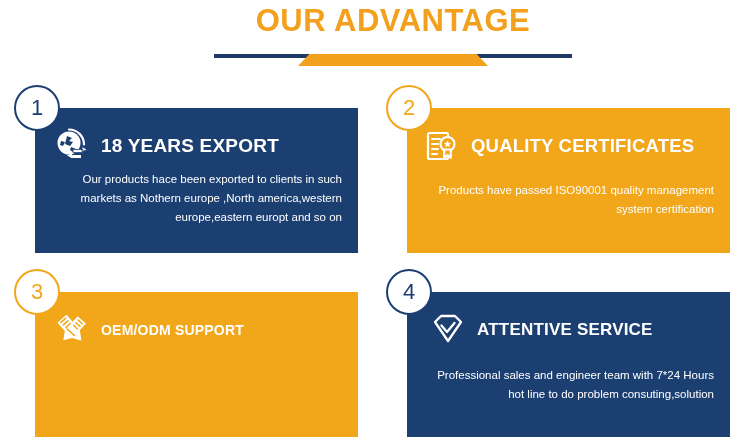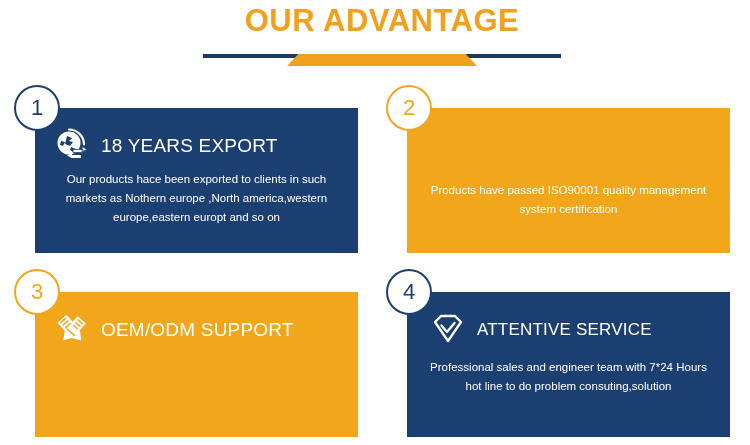--- a/index.html
+++ b/index.html
@@ -18,21 +18,21 @@
   #page {
     position: relative;
     width: 750px;
     height: 445px;
     background: #ffffff;
   }
 
   
   .header {
     position: absolute;
-    left: 7px;
+    left: 18px;
     top: 0;
     width: 660px;
     height: 78px;
   }
   .header-title {
     position: absolute;
     left: 0;
     top: 2px;
     width: 750px;
     text-align: center;
@@ -120,47 +120,47 @@
   .card-icon {
     width: 38px;
     height: 38px;
     flex: 0 0 38px;
     margin-right: 10px;
     display: block;
   }
   .card-icon svg { display: block; width: 38px; height: 38px; }
   .card-title {
     font-size: 19px;
-    font-weight: normal;
+    font-weight: bold;
     color: #ffffff;
     letter-spacing: 0.2px;
     white-space: nowrap;
     line-height: 22px;
   }
 
   .card-body {
     position: absolute;
     left: 16px;
     right: 16px;
     top: 62px;
-    text-align: center;
+    text-align: right;
     font-size: 11.5px;
     line-height: 19px;
     color: #ffffff;
   }
 
   
   .card-2 .card-title { font-size: 18.5px; }
-  .card-3 .card-title { font-size: 19px; text-align: right; }
+  .card-3 .card-title { font-size: 14px; text-align: right; }
   .card-4 .card-title { font-size: 17px; }
   .card-2 .card-head { left: 16px; }
   .card-4 .card-head { left: 22px; }
 
   .card-2 .card-body { top: 66px; margin-top: 7px; }
-  .card-4 .card-body { top: 66px; }
+  .card-4 .card-body { top: 74px; }
 </style>
 </head>
 <body>
 
 <div id="page">
 
   <div class="header">
     <div class="header-title">OUR ADVANTAGE</div>
 
     <div class="divider">
@@ -192,20 +192,37 @@
         </svg>
       </span>
       <span class="card-title">18 YEARS EXPORT</span>
     </div>
     <div class="card-body">Our products hace been exported to clients in such markets as Nothern europe ,North america,western europe,eastern europt and so on</div>
   </div>
 
   <div class="badge amber badge-2">2</div>
 
   <div class="card amber card-2">
+    <div class="card-head">
+      <span class="card-icon">
+        <svg viewBox="0 0 38 38" xmlns="http://www.w3.org/2000/svg">
+          <rect x="5" y="6" width="20" height="26" rx="1.5" fill="none" stroke="#ffffff" stroke-width="2.2"></rect>
+          <g stroke="#ffffff" stroke-width="2" stroke-linecap="round">
+            <line x1="9" y1="12" x2="17" y2="12"></line>
+            <line x1="9" y1="17" x2="15" y2="17"></line>
+            <line x1="9" y1="22" x2="15" y2="22"></line>
+            <line x1="9" y1="27" x2="14" y2="27"></line>
+          </g>
+          <circle cx="24.5" cy="17" r="7" fill="#F2A61A" stroke="#ffffff" stroke-width="2.2"></circle>
+          <path d="M24.5 13.5 l1.1 2.2 l2.4 .35 l-1.75 1.7 l.42 2.4 l-2.17-1.13 l-2.17 1.13 l.42-2.4 l-1.75-1.7 l2.4-.35 z" fill="#ffffff"></path>
+          <path d="M21.2 22.5 l0 8 l3.3-2.4 l3.3 2.4 l0-8 z" fill="#F2A61A" stroke="#ffffff" stroke-width="2.2" stroke-linejoin="round"></path>
+        </svg>
+      </span>
+      <span class="card-title">QUALITY CERTIFICATES</span>
+    </div>
     <div class="card-body">Products have passed ISO90001 quality management system certification</div>
   </div>
 
   <div class="badge amber badge-3">3</div>
 
   <div class="card amber card-3">
     <div class="card-head">
       <span class="card-icon">
         <svg viewBox="0 0 38 38" xmlns="http://www.w3.org/2000/svg">
           <g transform="rotate(-42 19 19)">

